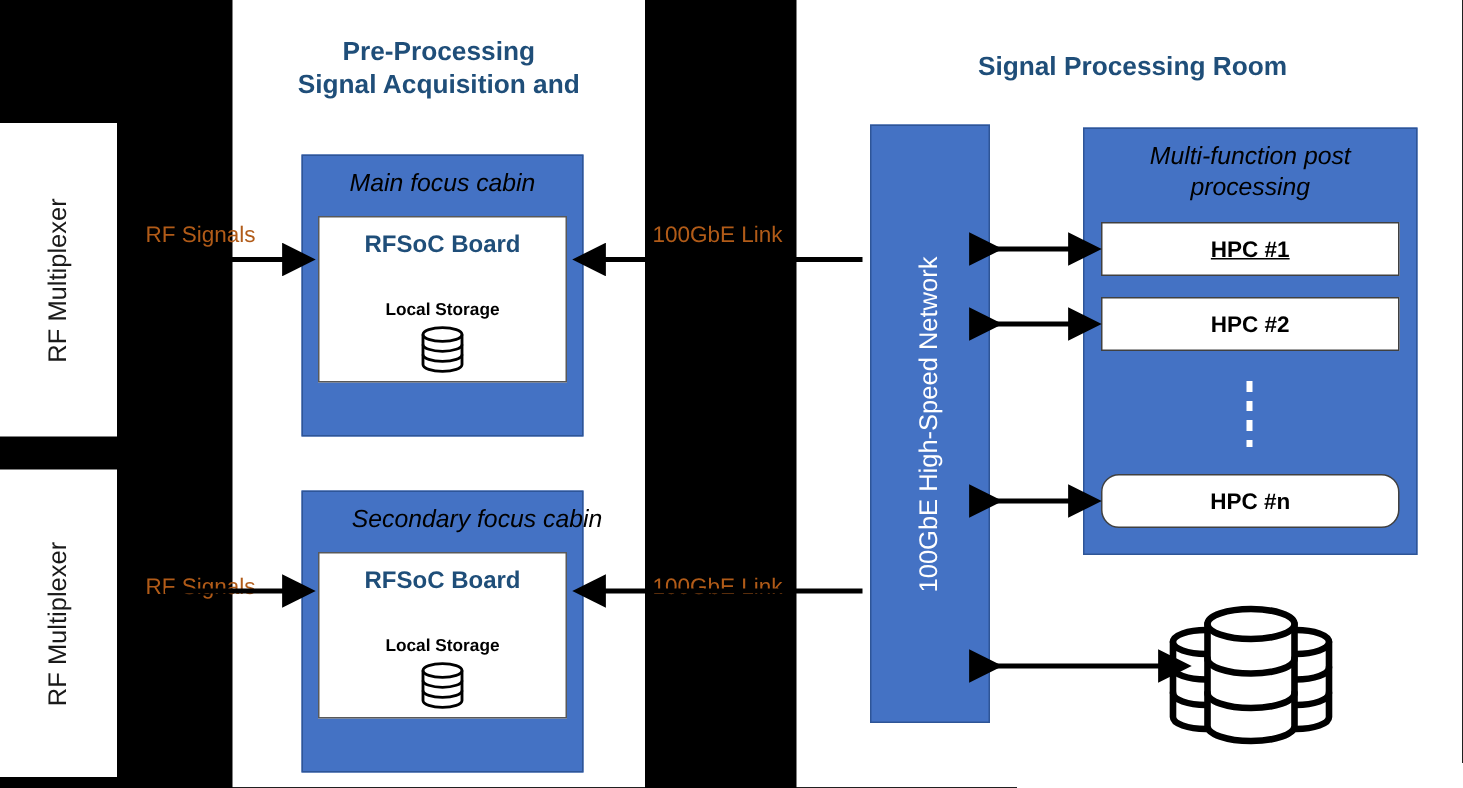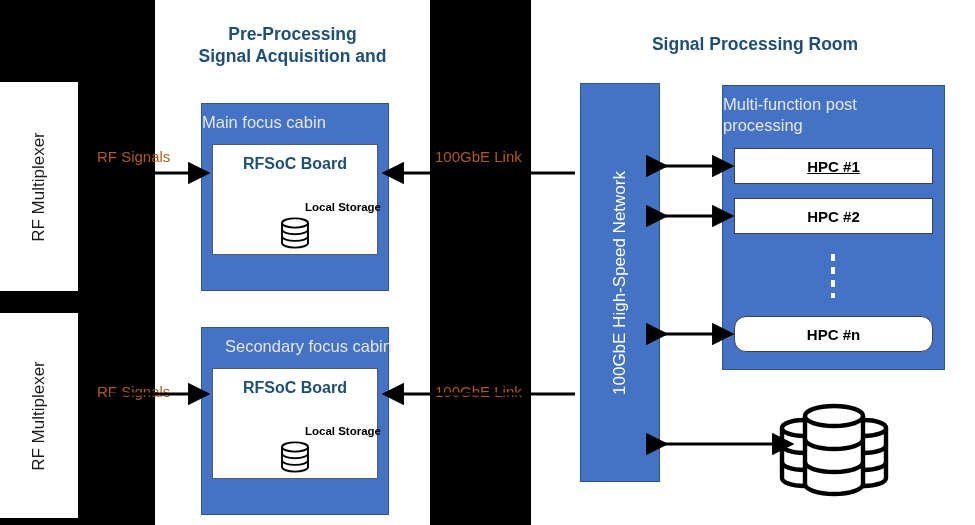--- a/index.html
+++ b/index.html
@@ -53,23 +53,25 @@
   .bluebox {
     position: absolute;
     background: #4472C4;
     border: 1.4px solid #2E5597;
     box-sizing: border-box;
   }
   .bluebox-title {
     position: absolute;
     left: 0;
     width: 100%;
-    color: #e5e5e5;
+    text-align: center;
+    color: #000000;
     font-size: 16.5px;
     line-height: 1.26;
+    font-style: italic;
   }
 
   .cabin-main { left: 201px; top: 103px; width: 188px; height: 188px; }
   .cabin-sec  { left: 201px; top: 327px; width: 188px; height: 188px; }
 
   .whitecard {
     position: absolute;
     background: #ffffff;
     border: 1.4px solid #595959;
     box-sizing: border-box;
@@ -85,21 +87,20 @@
     font-weight: bold;
     font-size: 16px;
   }
   .localstore-label {
     position: absolute;
     left: 0; top: 56px; width: 100%;
     text-align: center;
     color: #000000;
     font-weight: bold;
     font-size: 11.5px;
-    padding-left: 48px;
   }
   .localstore-icon {
     position: absolute;
     left: 50%;
     top: 72px;
     transform: translateX(-50%);
   }
 
   .net-bar { left: 580px; top: 83px; width: 80px; height: 399px; }
   .net-bar .vtext {

